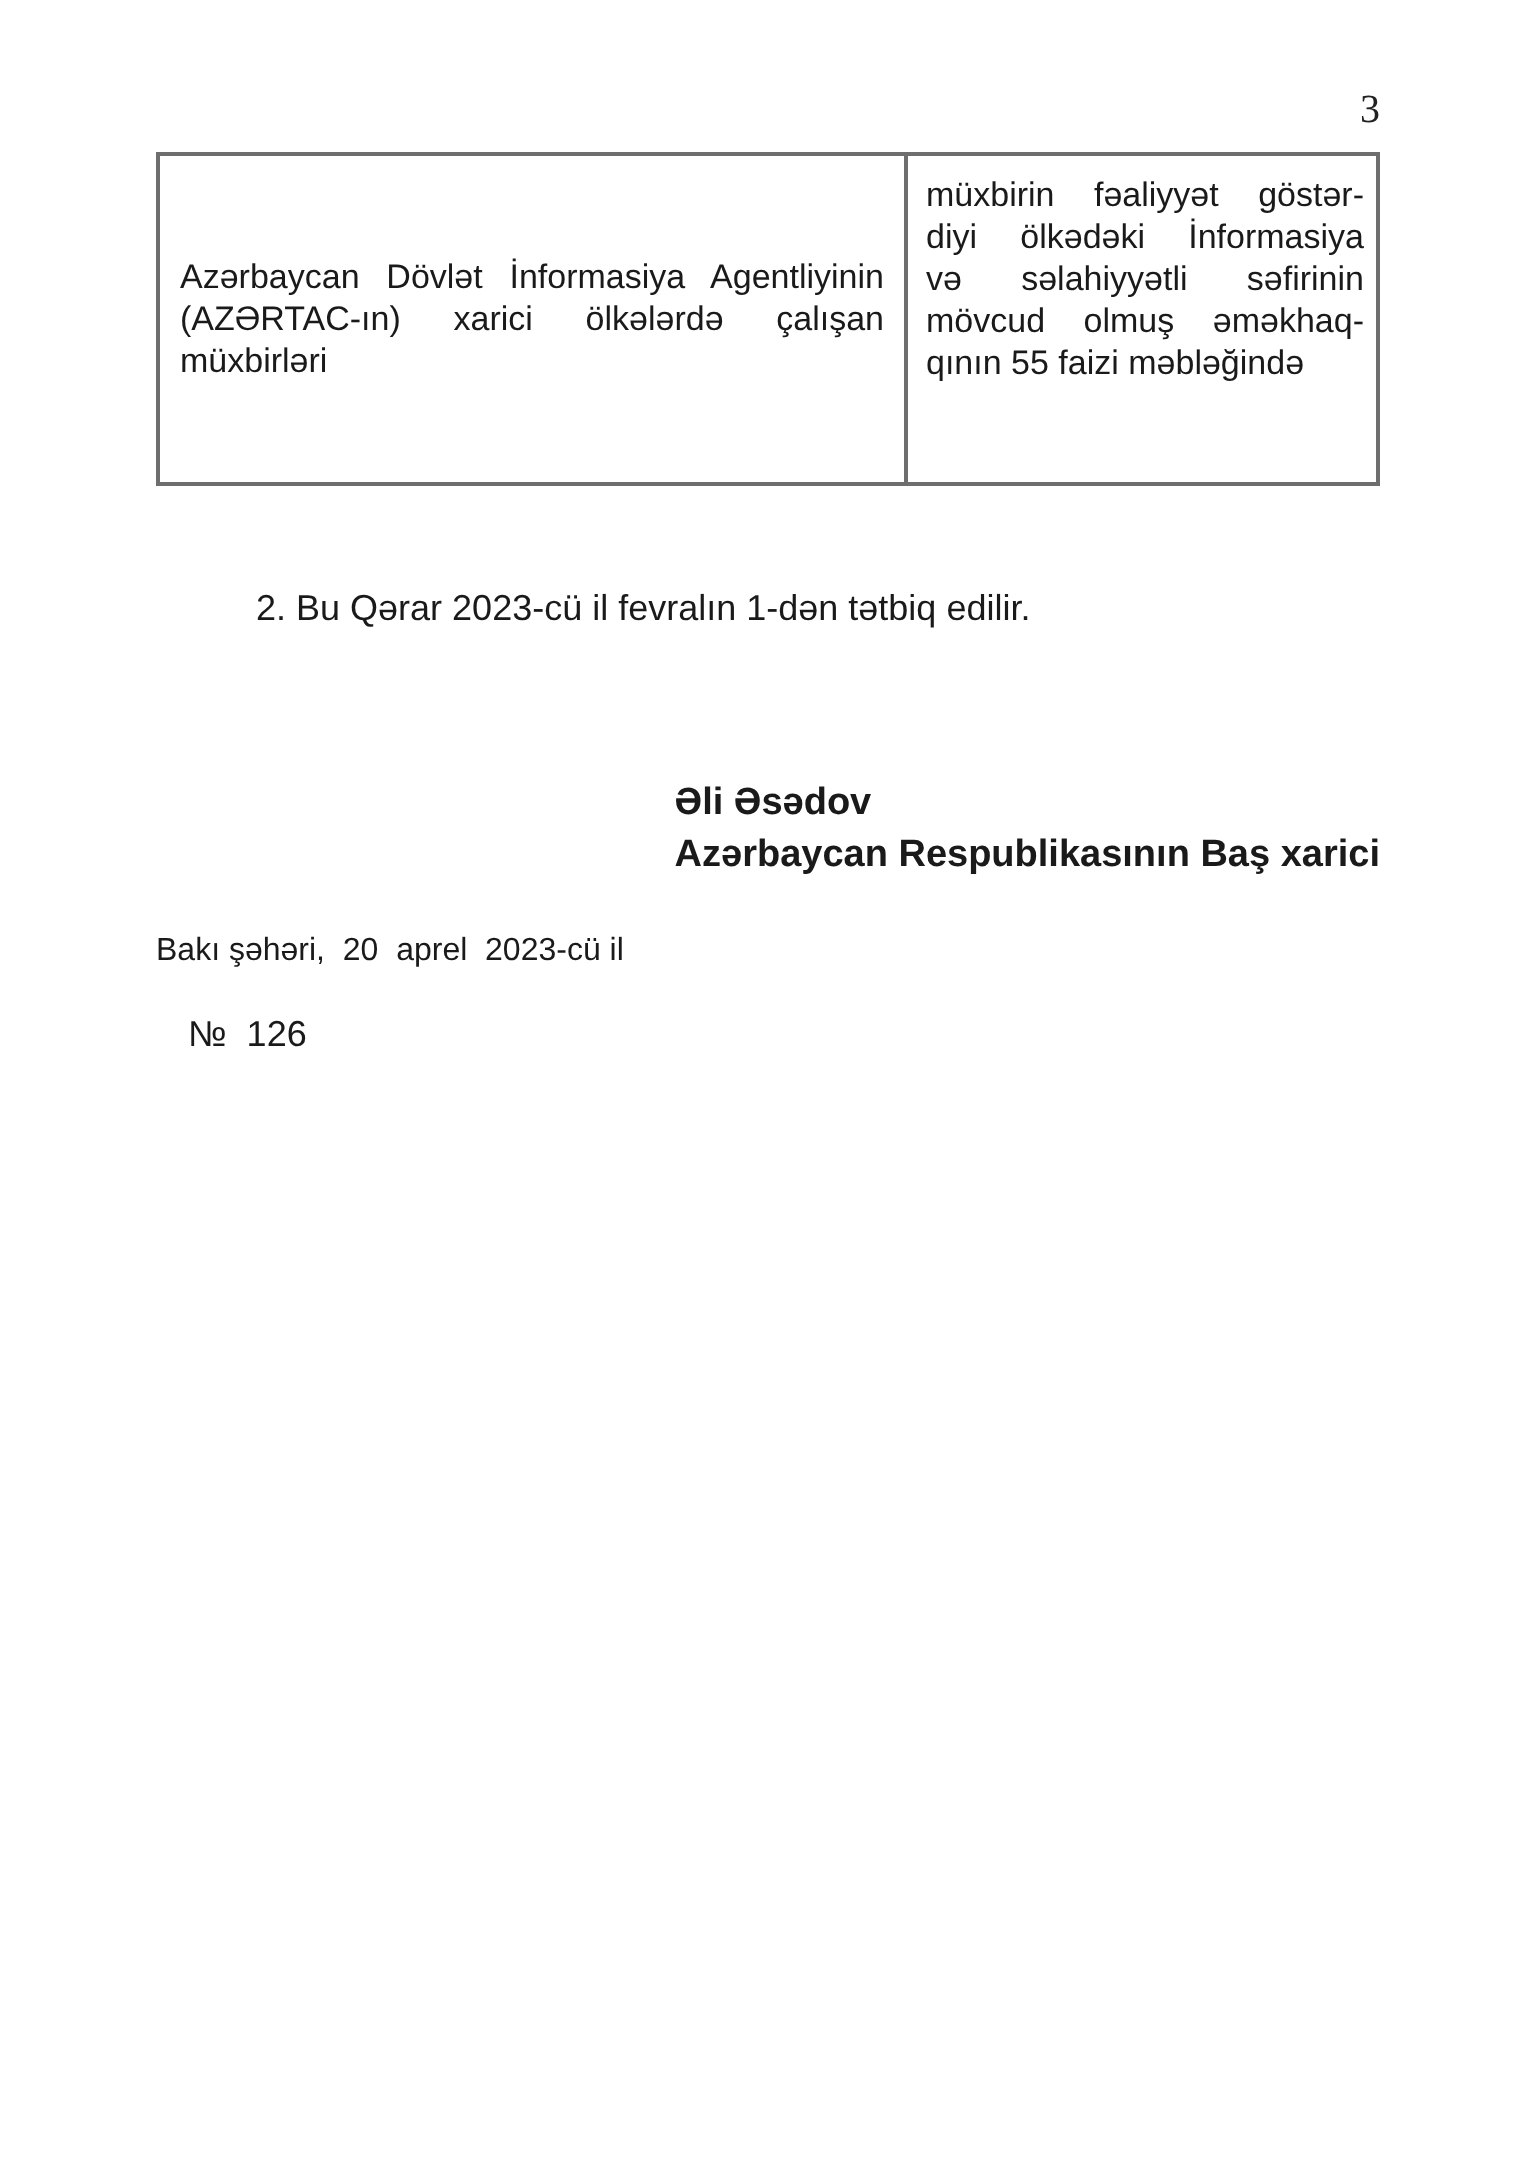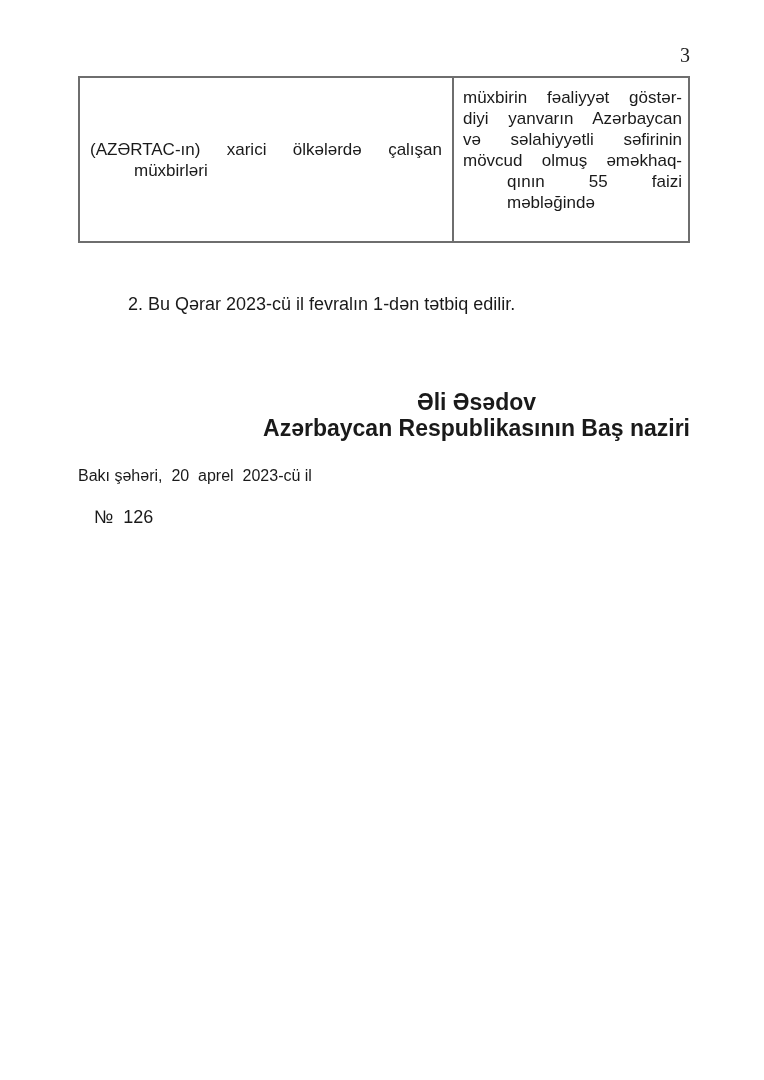--- a/index.html
+++ b/index.html
@@ -55,42 +55,41 @@
     flex: 1;
     box-sizing: border-box;
     padding: 9px 6px 6px 9px;
   }
   .cell-line {
     text-align: justify;
     text-align-last: justify;
   }
   .cell-line:last-child {
     text-align-last: left;
-    margin-left: 44px;
   }
 
   
   .clause {
     position: absolute;
     left: 78px;
     top: 293px;
     width: 612px;
     text-indent: 50px;
     font-size: 18px;
     line-height: 22px;
   }
 
   
   .signature {
     position: absolute;
     top: 389px;
     right: 74px;
-    text-align: center;
+    text-align: left;
     font-weight: bold;
-    font-size: 23px;
+    font-size: 19px;
     line-height: 26px;
     white-space: nowrap;
   }
 
   
   .place-date {
     position: absolute;
     left: 78px;
     top: 467px;
     font-size: 16px;
@@ -107,36 +106,37 @@
 </style>
 </head>
 <body>
 
 <div class="page">
 
   <div class="page-number">3</div>
 
   <div class="doc-table">
     <div class="cell-left">
+        <div class="cell-line">Azərbaycan Dövlət İnformasiya Agentliyinin</div>
         <div class="cell-line">(AZƏRTAC-ın) xarici ölkələrdə çalışan</div>
         <div class="cell-line">müxbirləri</div>
       </div>
     <div class="cell-right">
         <div class="cell-line">müxbirin fəaliyyət göstər-</div>
-        <div class="cell-line">diyi yanvarın Azərbaycan</div>
+        <div class="cell-line">diyi ölkədəki İnformasiya</div>
         <div class="cell-line">və səlahiyyətli səfirinin</div>
         <div class="cell-line">mövcud olmuş əməkhaq-</div>
         <div class="cell-line">qının 55 faizi məbləğində</div>
       </div>
   </div>
 
   <div class="clause">2. Bu Qərar 2023-cü il fevralın 1-dən tətbiq edilir.</div>
 
   <div class="signature">
     <div>Əli Əsədov</div>
-    <div>Azərbaycan Respublikasının Baş naziri</div>
+    <div>Azərbaycan Respublikasının Baş xarici</div>
   </div>
 
   <div class="place-date">Bakı şəhəri,  20  aprel  2023-cü il</div>
 
   <div class="doc-number">№  126</div>
 
 </div>
 
 </body></html>

